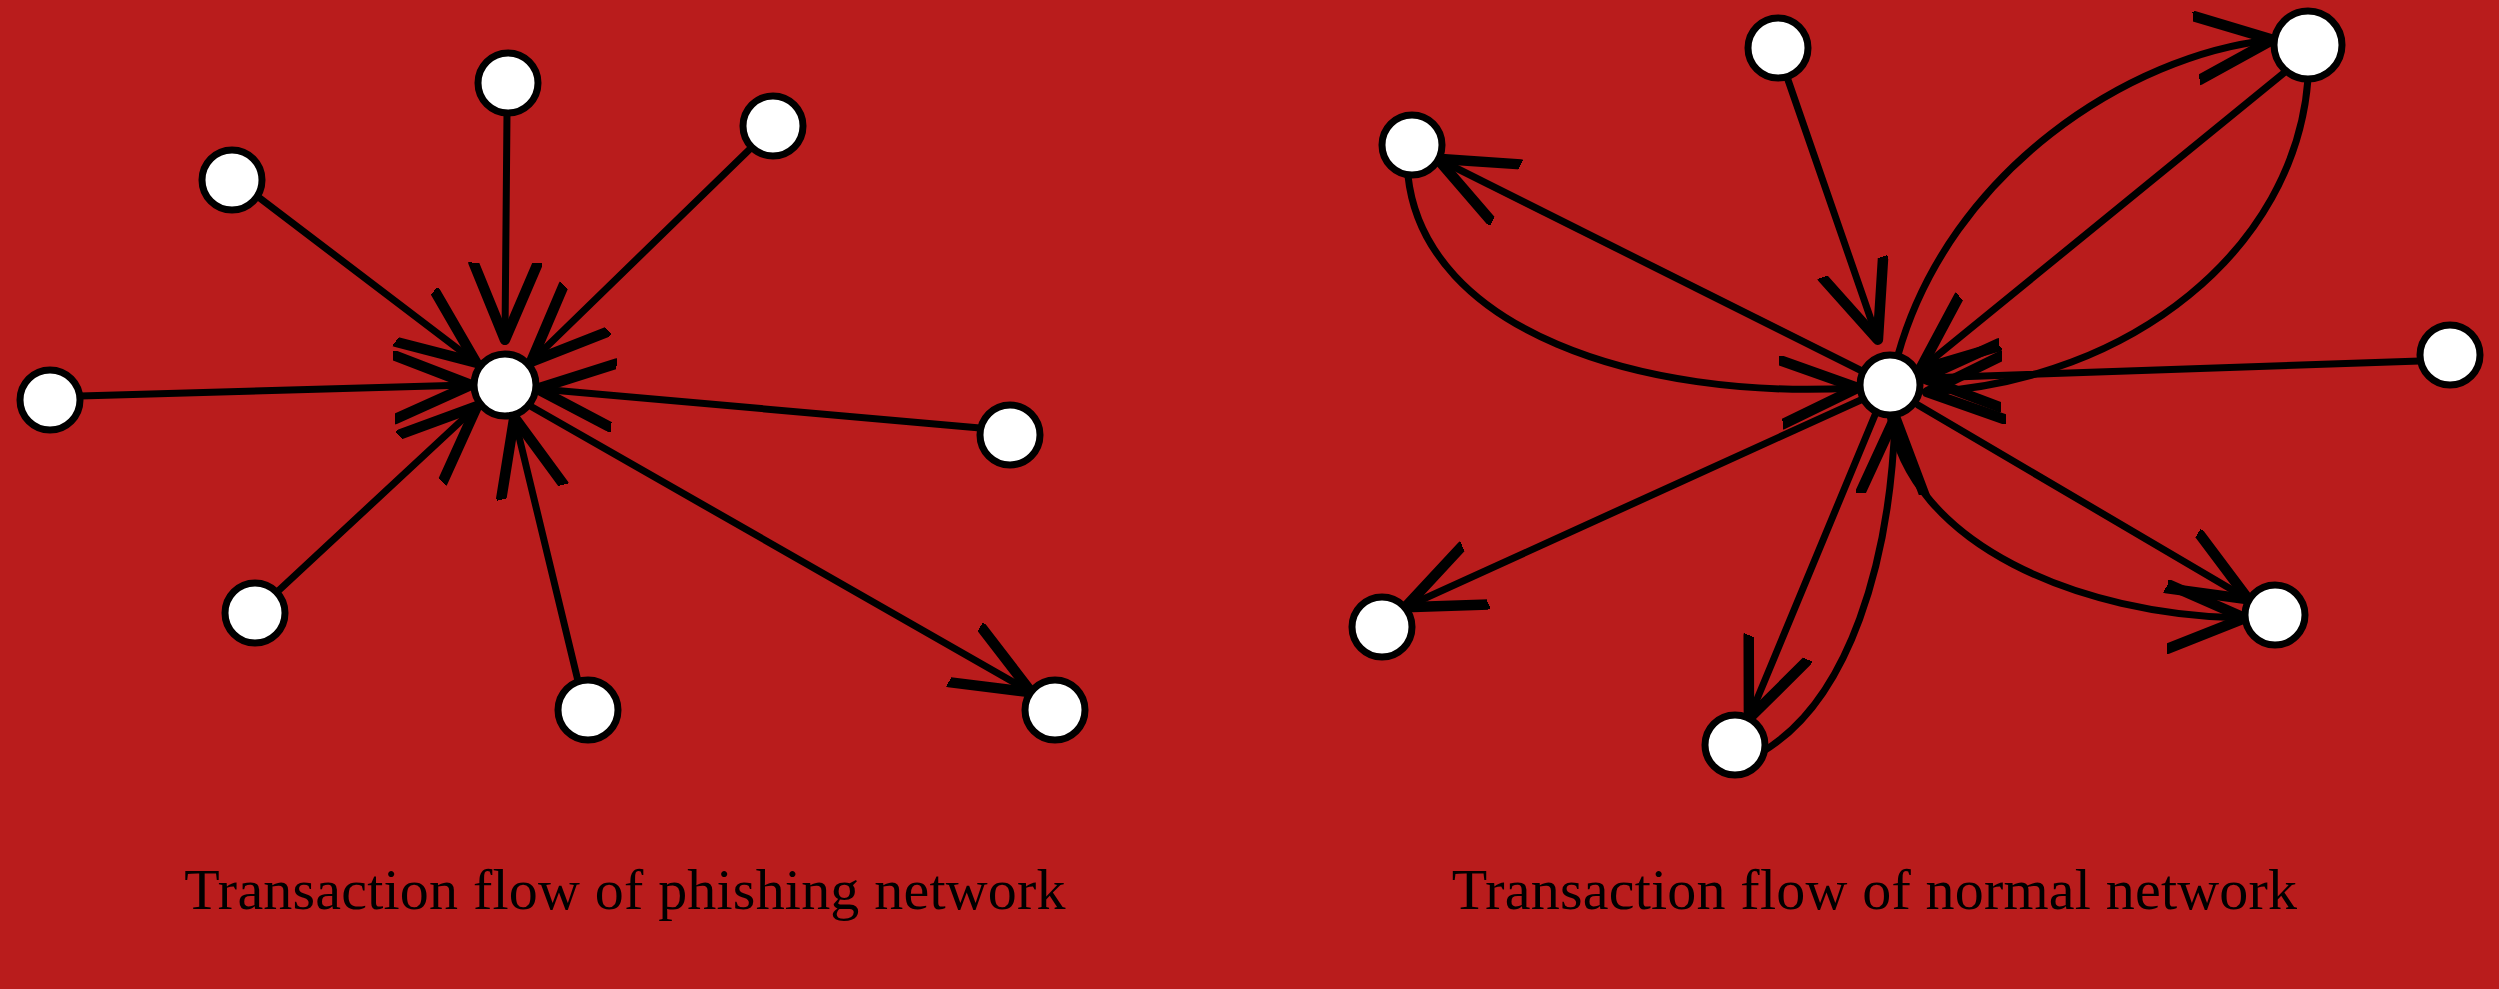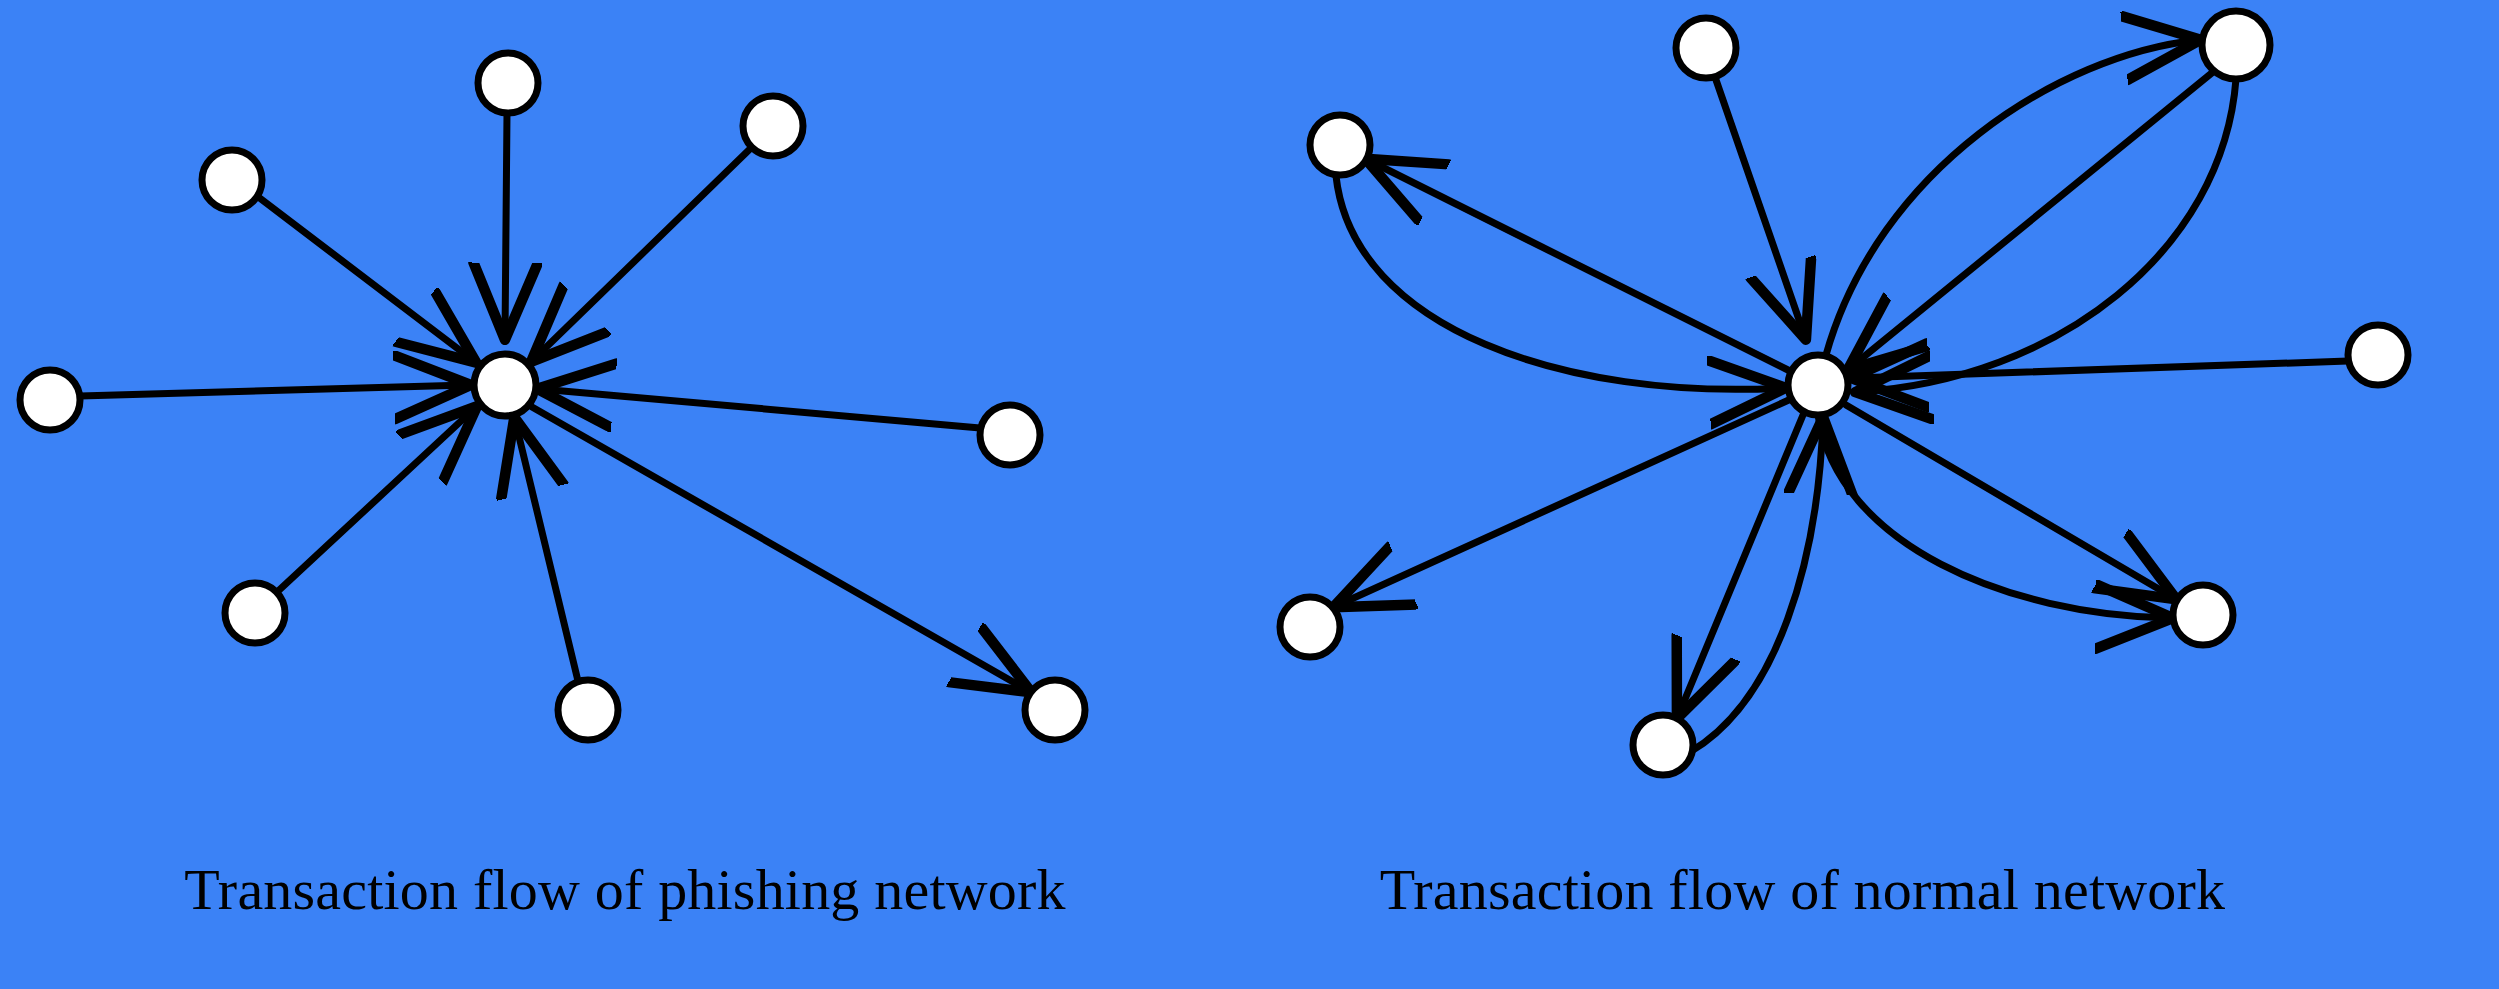--- a/index.html
+++ b/index.html
@@ -5,31 +5,31 @@
 <style>
   html, body {
     margin: 0;
     padding: 0;
     background: #ffffff;
   }
   #page {
     position: relative;
     width: 2499px;
     height: 989px;
-    background: #3b82f6;
+    background: #b91c1c;
     overflow: hidden;
     font-family: "Liberation Serif", "DejaVu Serif", serif;
   }
   .panel {
     position: absolute;
     top: 0;
     height: 989px;
   }
   #panel-left  { left: 0px;    width: 1250px; }
-  #panel-right { left: 1178px; width: 1249px; }
+  #panel-right { left: 1250px; width: 1249px; }
 
   .graph-svg {
     position: absolute;
     top: 0;
     left: 0;
     width: 100%;
     height: 830px;
     display: block;
   }
 

